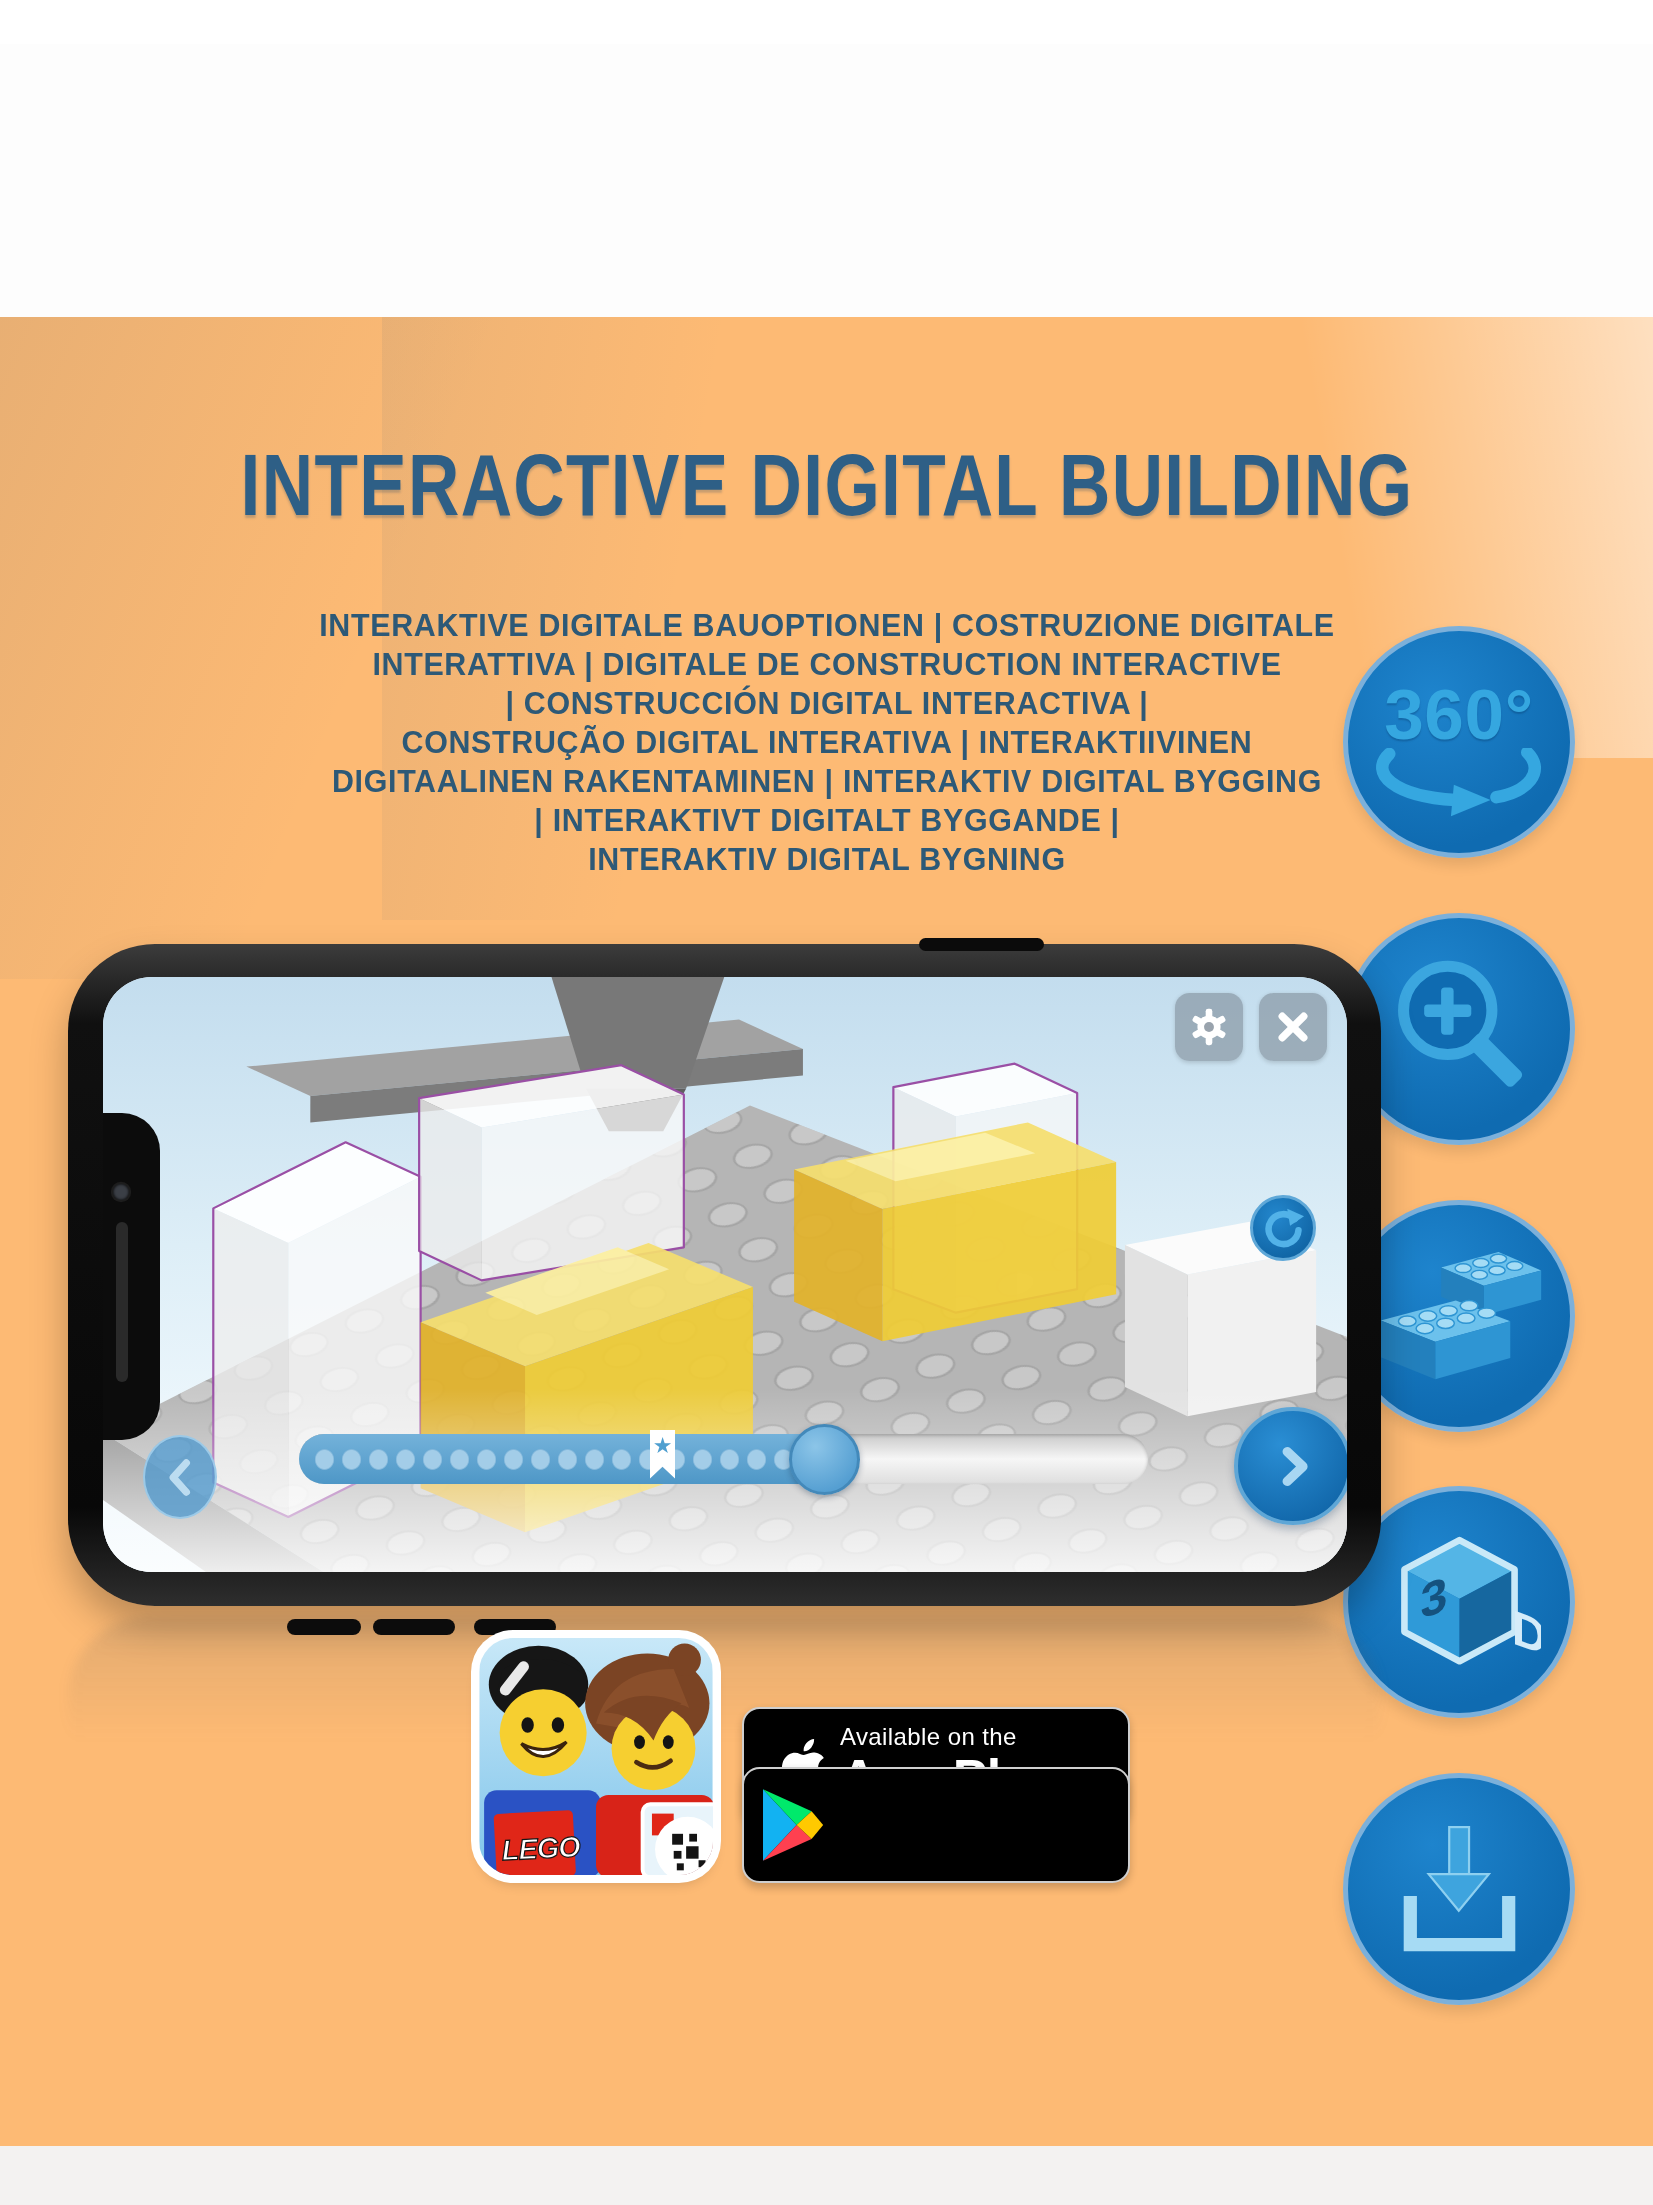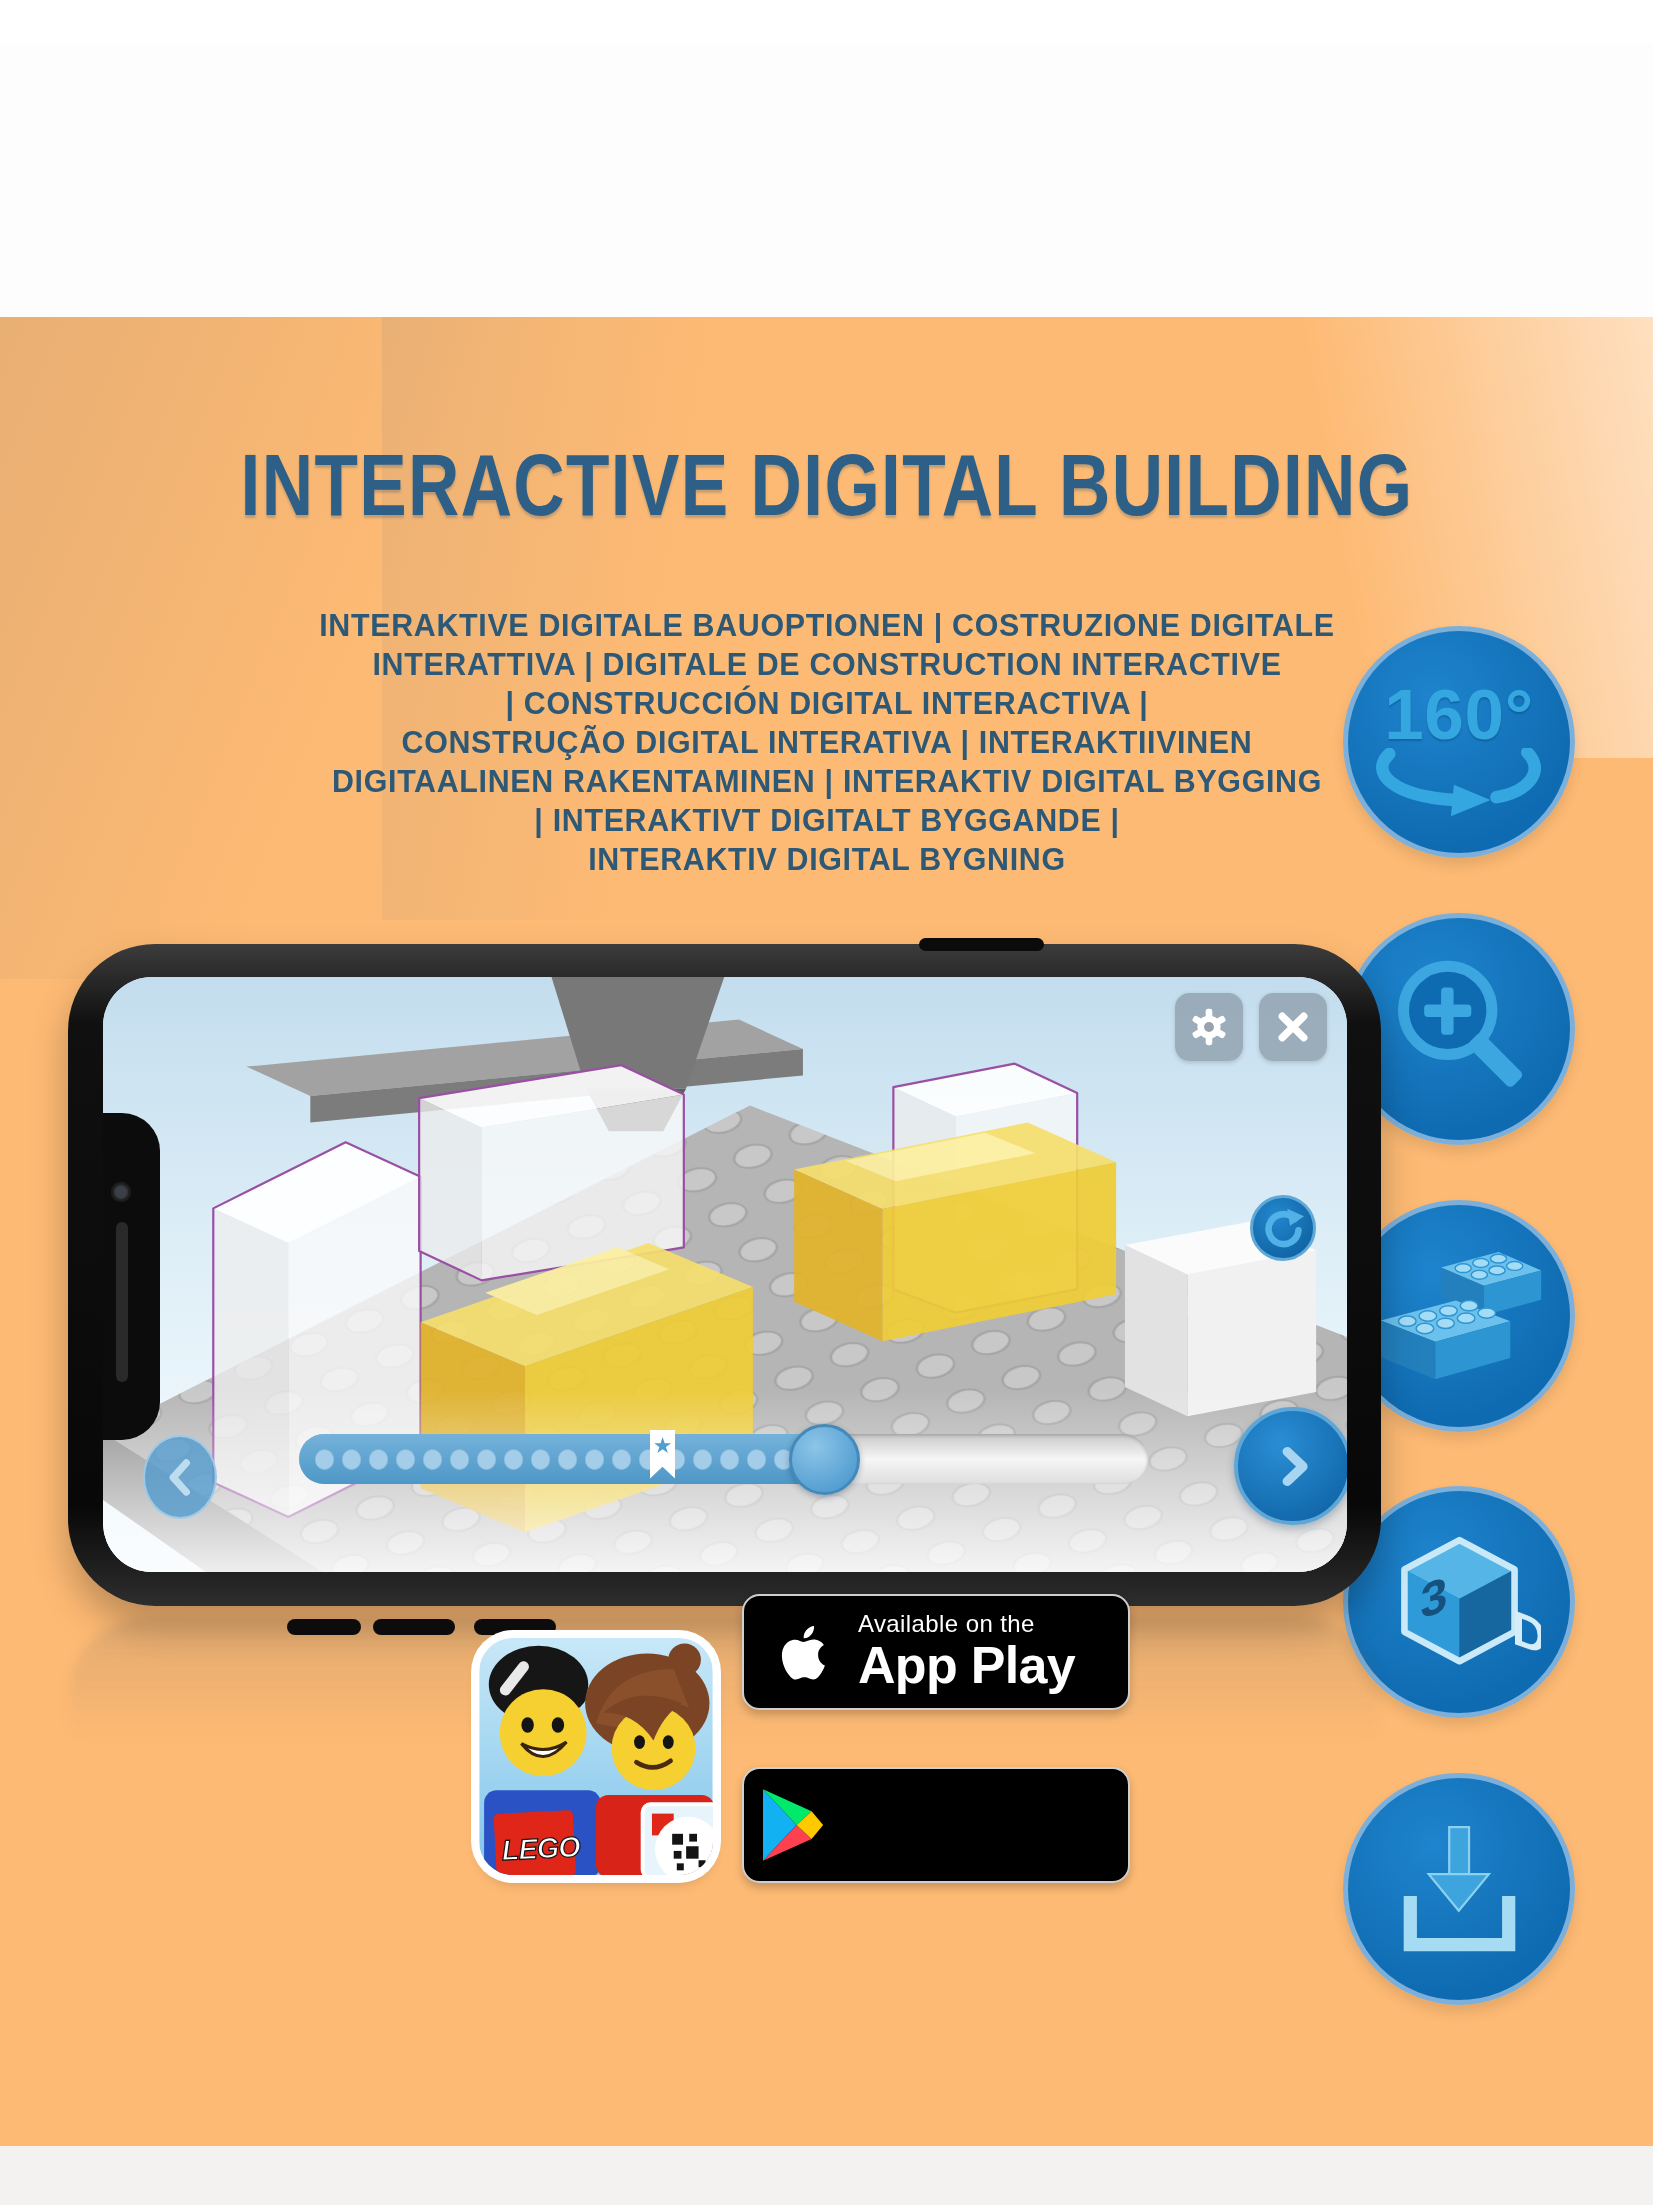--- a/index.html
+++ b/index.html
@@ -85,21 +85,21 @@
   
   .phone-reflect{position:absolute;left:68px;top:1573px;width:1313px;height:176px;border-radius:81px;
     background:linear-gradient(180deg,rgba(90,90,90,.16),rgba(120,120,120,0) 70%);filter:blur(5.1px);}
 
   
   .app-icon{position:absolute;left:479px;top:1594px;width:234px;height:237px;border-radius:34px;
     background:#fff;box-shadow:0 0 0 8px #fff,0 7.4px 13.2px rgba(0,0,0,.18);overflow:hidden;}
   .store-badge{position:absolute;left:742px;width:388px;height:116px;background:#000;border-radius:17.6px;
     border:2.2px solid #cfcfcf;box-sizing:border-box;display:flex;align-items:center;
     box-shadow:0 4.4px 8.8px rgba(0,0,0,.2);}
-  .badge-appstore{top:1550px;gap:18px;} .badge-googleplay{top:1723px;}
+  .badge-appstore{top:1663px;} .badge-googleplay{top:1723px;}
   .badge-logo{flex:0 0 96px;display:flex;align-items:center;justify-content:center;}
   .badge-text{flex:1;color:#fff;line-height:1.05;padding-right:7.4px;}
   .badge-small{font-size:24px;font-weight:400;letter-spacing:0.4px;}
   .badge-small.gp{font-size:22px;letter-spacing:2.2px;font-weight:700;}
   .badge-big{font-size:52px;font-weight:700;letter-spacing:-0.7px;margin-top:1.5px;}
 </style>
 </head>
 <body>
 
 <div class="canvas">
@@ -115,21 +115,21 @@
     <div>INTERAKTIVE DIGITALE BAUOPTIONEN | COSTRUZIONE DIGITALE</div>
     <div>INTERATTIVA | DIGITALE DE CONSTRUCTION INTERACTIVE</div>
     <div>| CONSTRUCCIÓN DIGITAL INTERACTIVA |</div>
     <div>CONSTRUÇÃO DIGITAL INTERATIVA | INTERAKTIIVINEN</div>
     <div>DIGITAALINEN RAKENTAMINEN | INTERAKTIV DIGITAL BYGGING</div>
     <div>| INTERAKTIVT DIGITALT BYGGANDE |</div>
     <div>INTERAKTIV DIGITAL BYGNING</div>
   </div>
 
   <div class="fcircle fc-1">
-    <div class="label360">160°</div>
+    <div class="label360">360°</div>
     <svg class="arrow360" width="184" height="77" viewBox="0 0 250 105">
       <path d="M30 8 C 2 34, 36 66, 120 71" fill="none" stroke="#35a7e0" stroke-width="17" stroke-linecap="round"></path>
       <polygon points="118,50 168,71 114,93" fill="#35a7e0"></polygon>
       <path d="M218 6 C 244 32, 218 60, 176 67" fill="none" stroke="#35a7e0" stroke-width="17" stroke-linecap="round"></path>
     </svg>
   </div>
 
   <div class="fcircle fc-2">
     <svg width="159" height="159" viewBox="0 0 216 216">
       <circle cx="92" cy="82" r="60" fill="#0f6bb1" stroke="#3ba6df" stroke-width="15"></circle>

